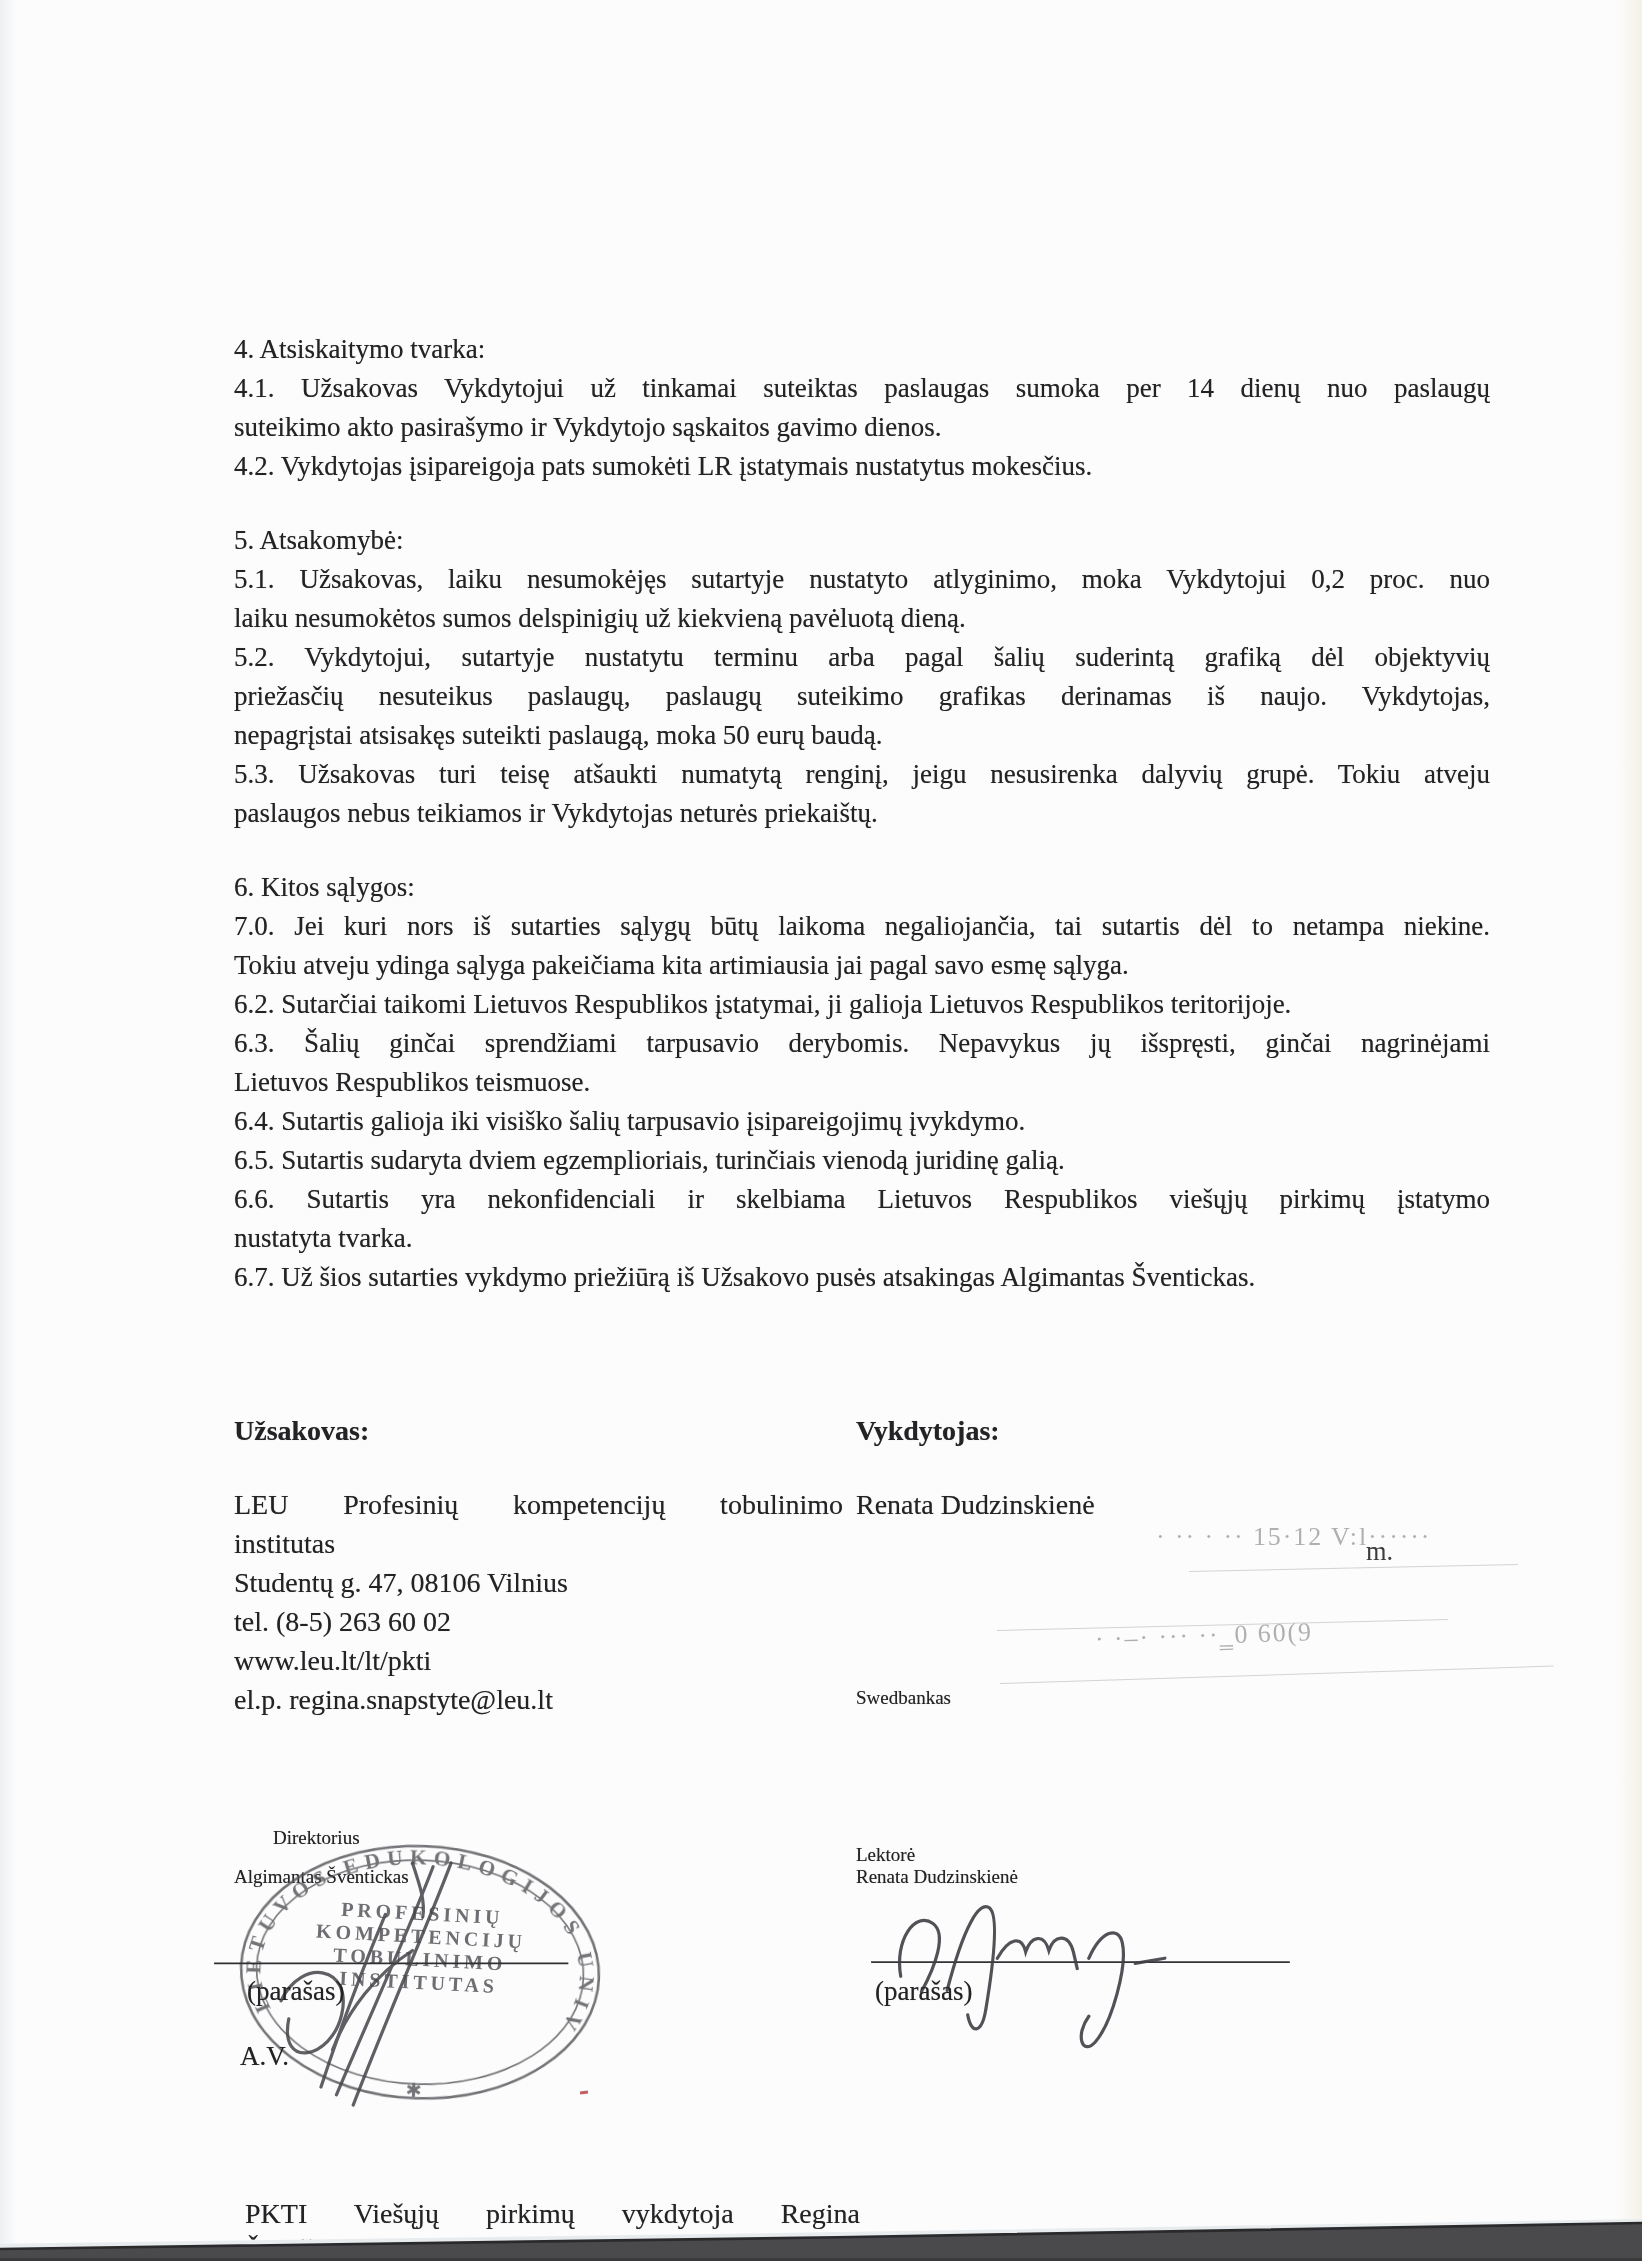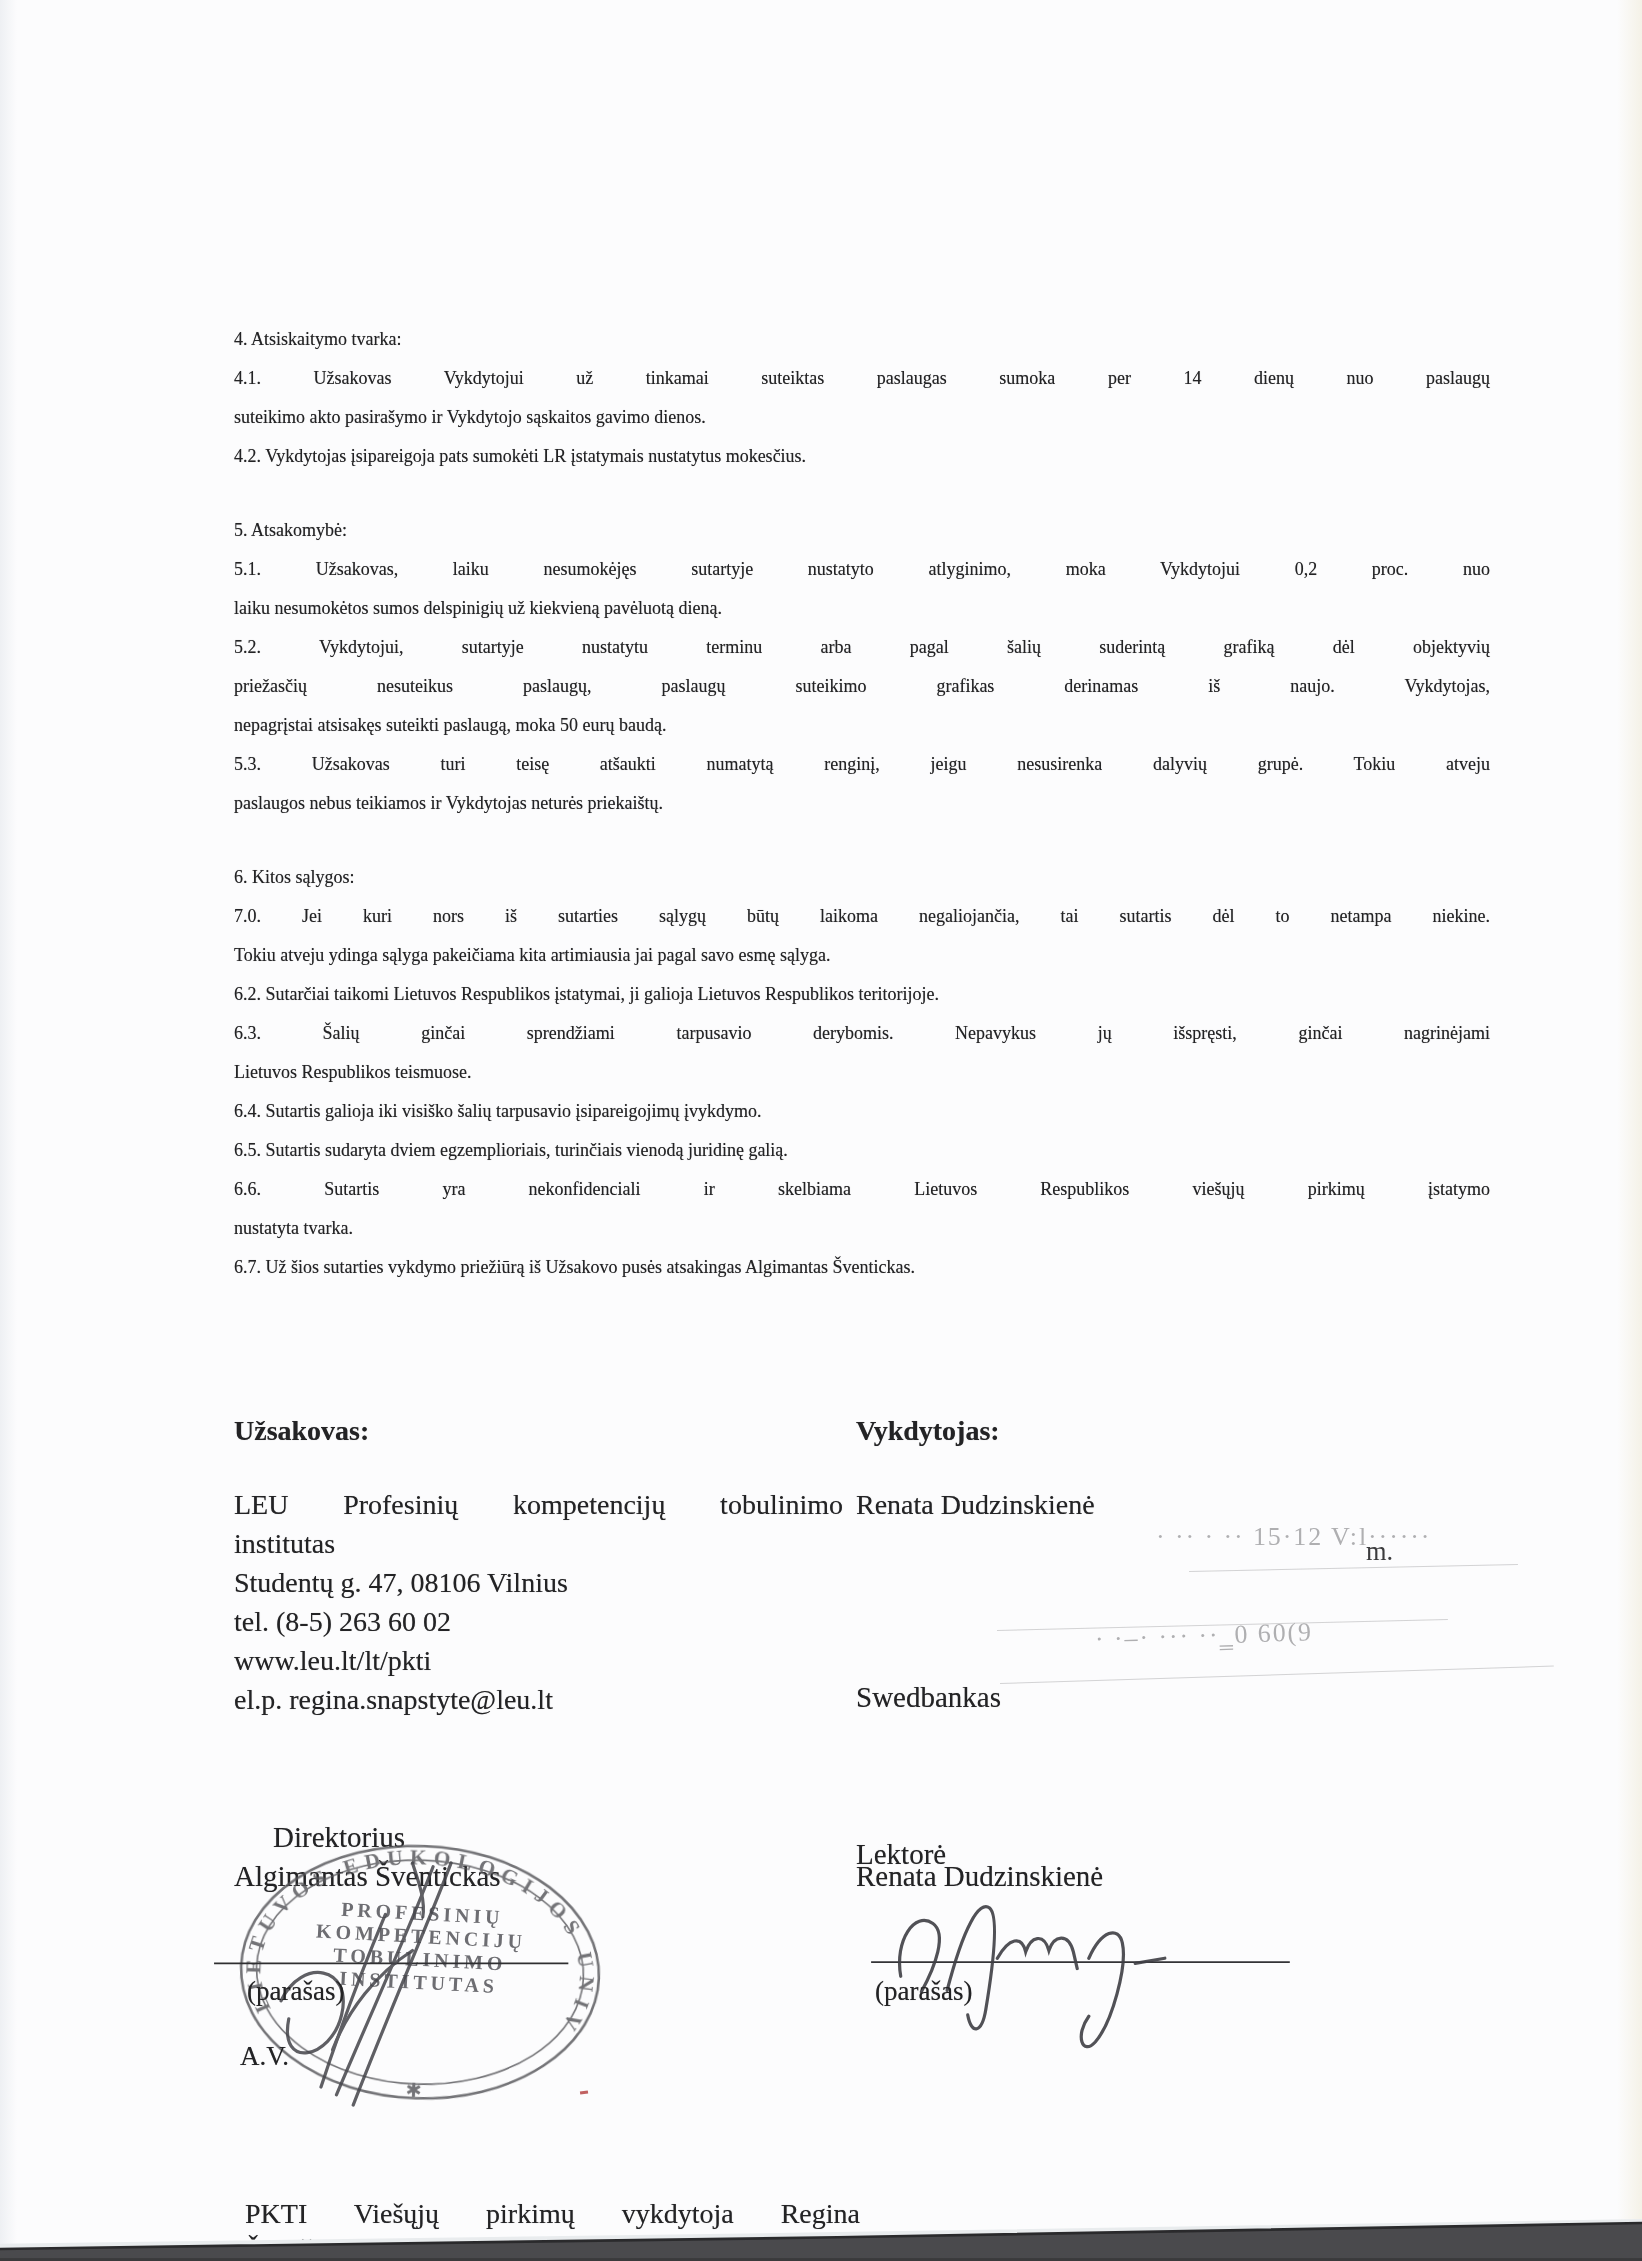--- a/index.html
+++ b/index.html
@@ -5,37 +5,37 @@
   html,body{margin:0;padding:0;background:#e8e8e8;}
   .page{position:relative;width:1643px;height:2261px;background:#fcfcfd;overflow:hidden;
         font-family:"Liberation Serif","DejaVu Serif",serif;color:#232325;}
   
   .edge-left{position:absolute;left:0;top:0;width:17px;height:2261px;
              background:linear-gradient(90deg,#eef0f3,rgba(255,255,255,0));}
   .edge-right{position:absolute;right:0;top:0;width:26px;height:2261px;
               background:linear-gradient(270deg,#f4f1e6,rgba(255,255,255,0));}
   .txt{text-shadow:0 0 0.7px rgba(25,25,25,.45);}
   
-  .doc{position:absolute;left:234px;top:320px;width:1256px;font-size:18px;line-height:39px;}
+  .doc{position:absolute;left:234px;top:330px;width:1256px;font-size:27px;line-height:39px;}
   .doc-line{height:39px;text-align:left;}
   .doc-line.j{text-align:justify;text-align-last:justify;}
   .sp{height:35px;}
   
   .col{position:absolute;font-size:28px;line-height:39px;}
   .col-left{left:234px;top:1411px;width:609px;}
   .col-right{left:856px;top:1411px;width:644px;}
   .hdr{font-weight:bold;height:39px;}
   .col .doc-line.j{text-align:justify;text-align-last:justify;}
   .gap55{height:35px;}
   
   .faded{position:absolute;color:#7d7d80;opacity:.6;font-size:26px;letter-spacing:1.9px;white-space:nowrap;}
   .faded-dark{position:absolute;color:#3c3c3e;font-size:26.4px;white-space:nowrap;}
   .crease{position:absolute;height:1.3px;background:#b0b0b3;opacity:.55;transform-origin:left center;}
   
-  .sig-label{position:absolute;font-size:29px;line-height:39px;white-space:nowrap;}
+  .sig-label{position:absolute;font-size:19px;line-height:39px;white-space:nowrap;}
   .caption{position:absolute;font-size:27px;white-space:nowrap;}
   .av{position:absolute;font-size:27px;white-space:nowrap;}
   
   .stamp-svg{position:absolute;left:219px;top:1823px;width:412px;height:309px;opacity:.82;
              transform:rotate(2deg);filter:blur(0.2px);}
   .stamp-center{position:absolute;left:274px;top:1902px;width:293px;transform:rotate(3deg);
                 font-size:20px;line-height:23px;letter-spacing:3.9px;font-weight:600;
                 color:#55555a;opacity:.85;text-align:center;}
   
   .ink{position:absolute;left:0;top:0;width:1643px;height:2261px;pointer-events:none;}

